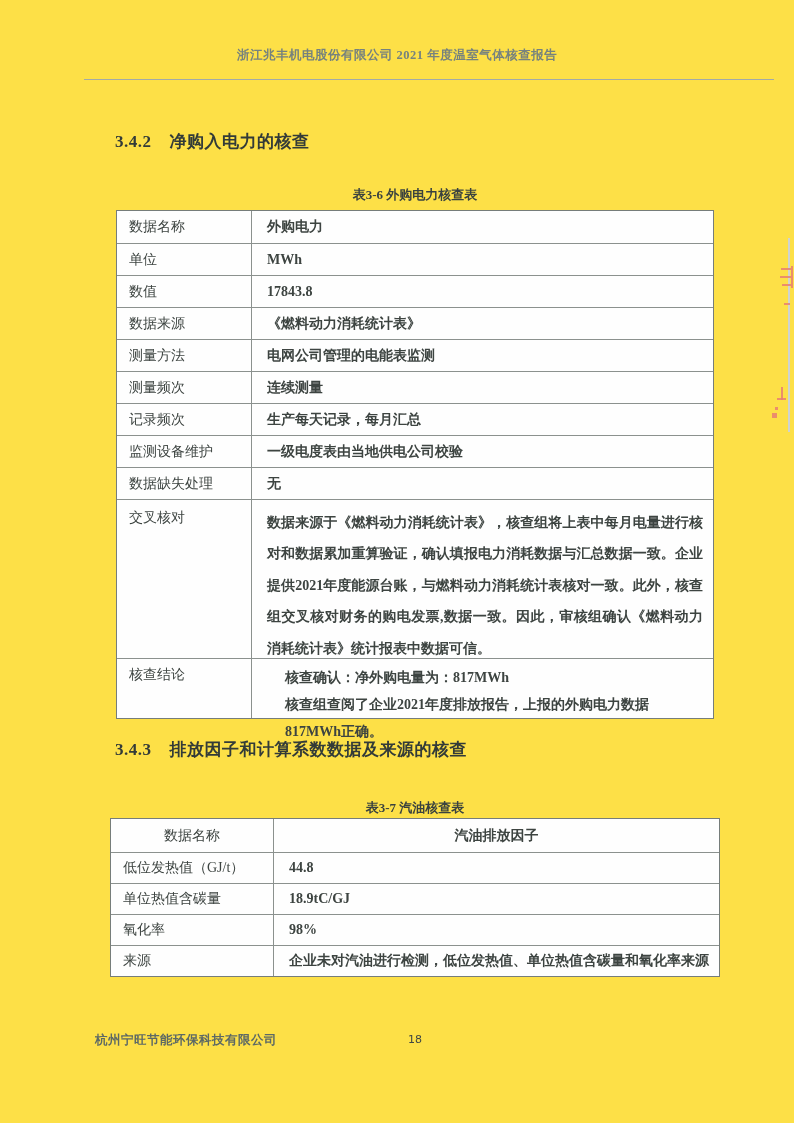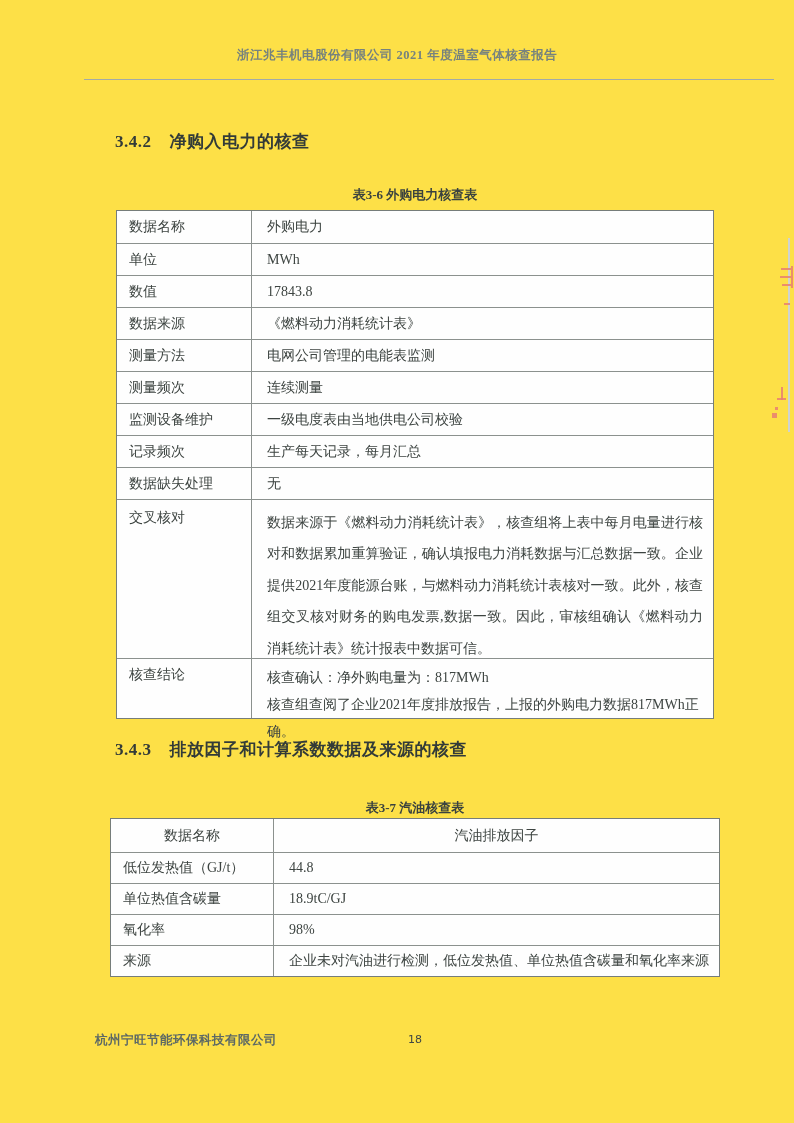--- a/index.html
+++ b/index.html
@@ -57,32 +57,33 @@
     flex: 0 0 135px; border-right: 1px solid #8b918e;
     padding: 0 4px 0 12px;
     display: flex; align-items: center;
     font-size: 14px;
   }
   .t37 .cell-label { flex: 0 0 163px; }
   .cell-value {
     flex: 1 1 auto; padding: 0 10px 0 15px;
     display: flex; align-items: center;
     font-size: 14px;
+    font-weight: bold;
   }
   .r-s { height: 32px; }
   .t37 .r-s { height: 31px; }
   .r-head { height: 33px; }
   .r-head .cell-label, .r-head .cell-value { justify-content: center; padding: 0; text-align: center; }
   .r-tall { height: 159px; }
   .r-tall .cell-label { align-items: flex-start; padding-top: 9px; }
   .r-tall .cell-value {
     display: block; padding-top: 7px;
     line-height: 31.4px; text-align: justify;
   }
-  .r-concl { height: 60px; }
+  .r-concl { height: 60px; gap: 18px; }
   .r-concl .cell-label { align-items: flex-start; padding-top: 7px; }
   .r-concl .cell-value { display: block; padding-top: 5px; line-height: 27px; }
 
   
   .footer-company {
     position: absolute; top: 1032px; left: 95px;
     font-size: 12.5px; font-weight: bold; color: #5d6965; letter-spacing: .5px;
   }
   .footer-page {
     position: absolute; top: 1033px; left: 110px; width: 610px;
@@ -139,26 +140,26 @@
     </div>
     <div class="vrow r-s">
       <div class="cell-label">测量方法</div>
       <div class="cell-value">电网公司管理的电能表监测</div>
     </div>
     <div class="vrow r-s">
       <div class="cell-label">测量频次</div>
       <div class="cell-value">连续测量</div>
     </div>
     <div class="vrow r-s">
+      <div class="cell-label">记录频次</div>
+      <div class="cell-value">生产每天记录，每月汇总</div>
+    </div>
+    <div class="vrow r-s">
       <div class="cell-label">监测设备维护</div>
       <div class="cell-value">一级电度表由当地供电公司校验</div>
-    </div>
-    <div class="vrow r-s">
-      <div class="cell-label">记录频次</div>
-      <div class="cell-value">生产每天记录，每月汇总</div>
     </div>
     <div class="vrow r-s">
       <div class="cell-label">数据缺失处理</div>
       <div class="cell-value">无</div>
     </div>
     <div class="vrow r-tall">
       <div class="cell-label">交叉核对</div>
       <div class="cell-value">数据来源于《燃料动力消耗统计表》，核查组将上表中每月电量进行核对和数据累加重算验证，确认填报电力消耗数据与汇总数据一致。企业提供2021年度能源台账，与燃料动力消耗统计表核对一致。此外，核查组交叉核对财务的购电发票,数据一致。因此，审核组确认《燃料动力消耗统计表》统计报表中数据可信。</div>
     </div>
     <div class="vrow r-concl">

